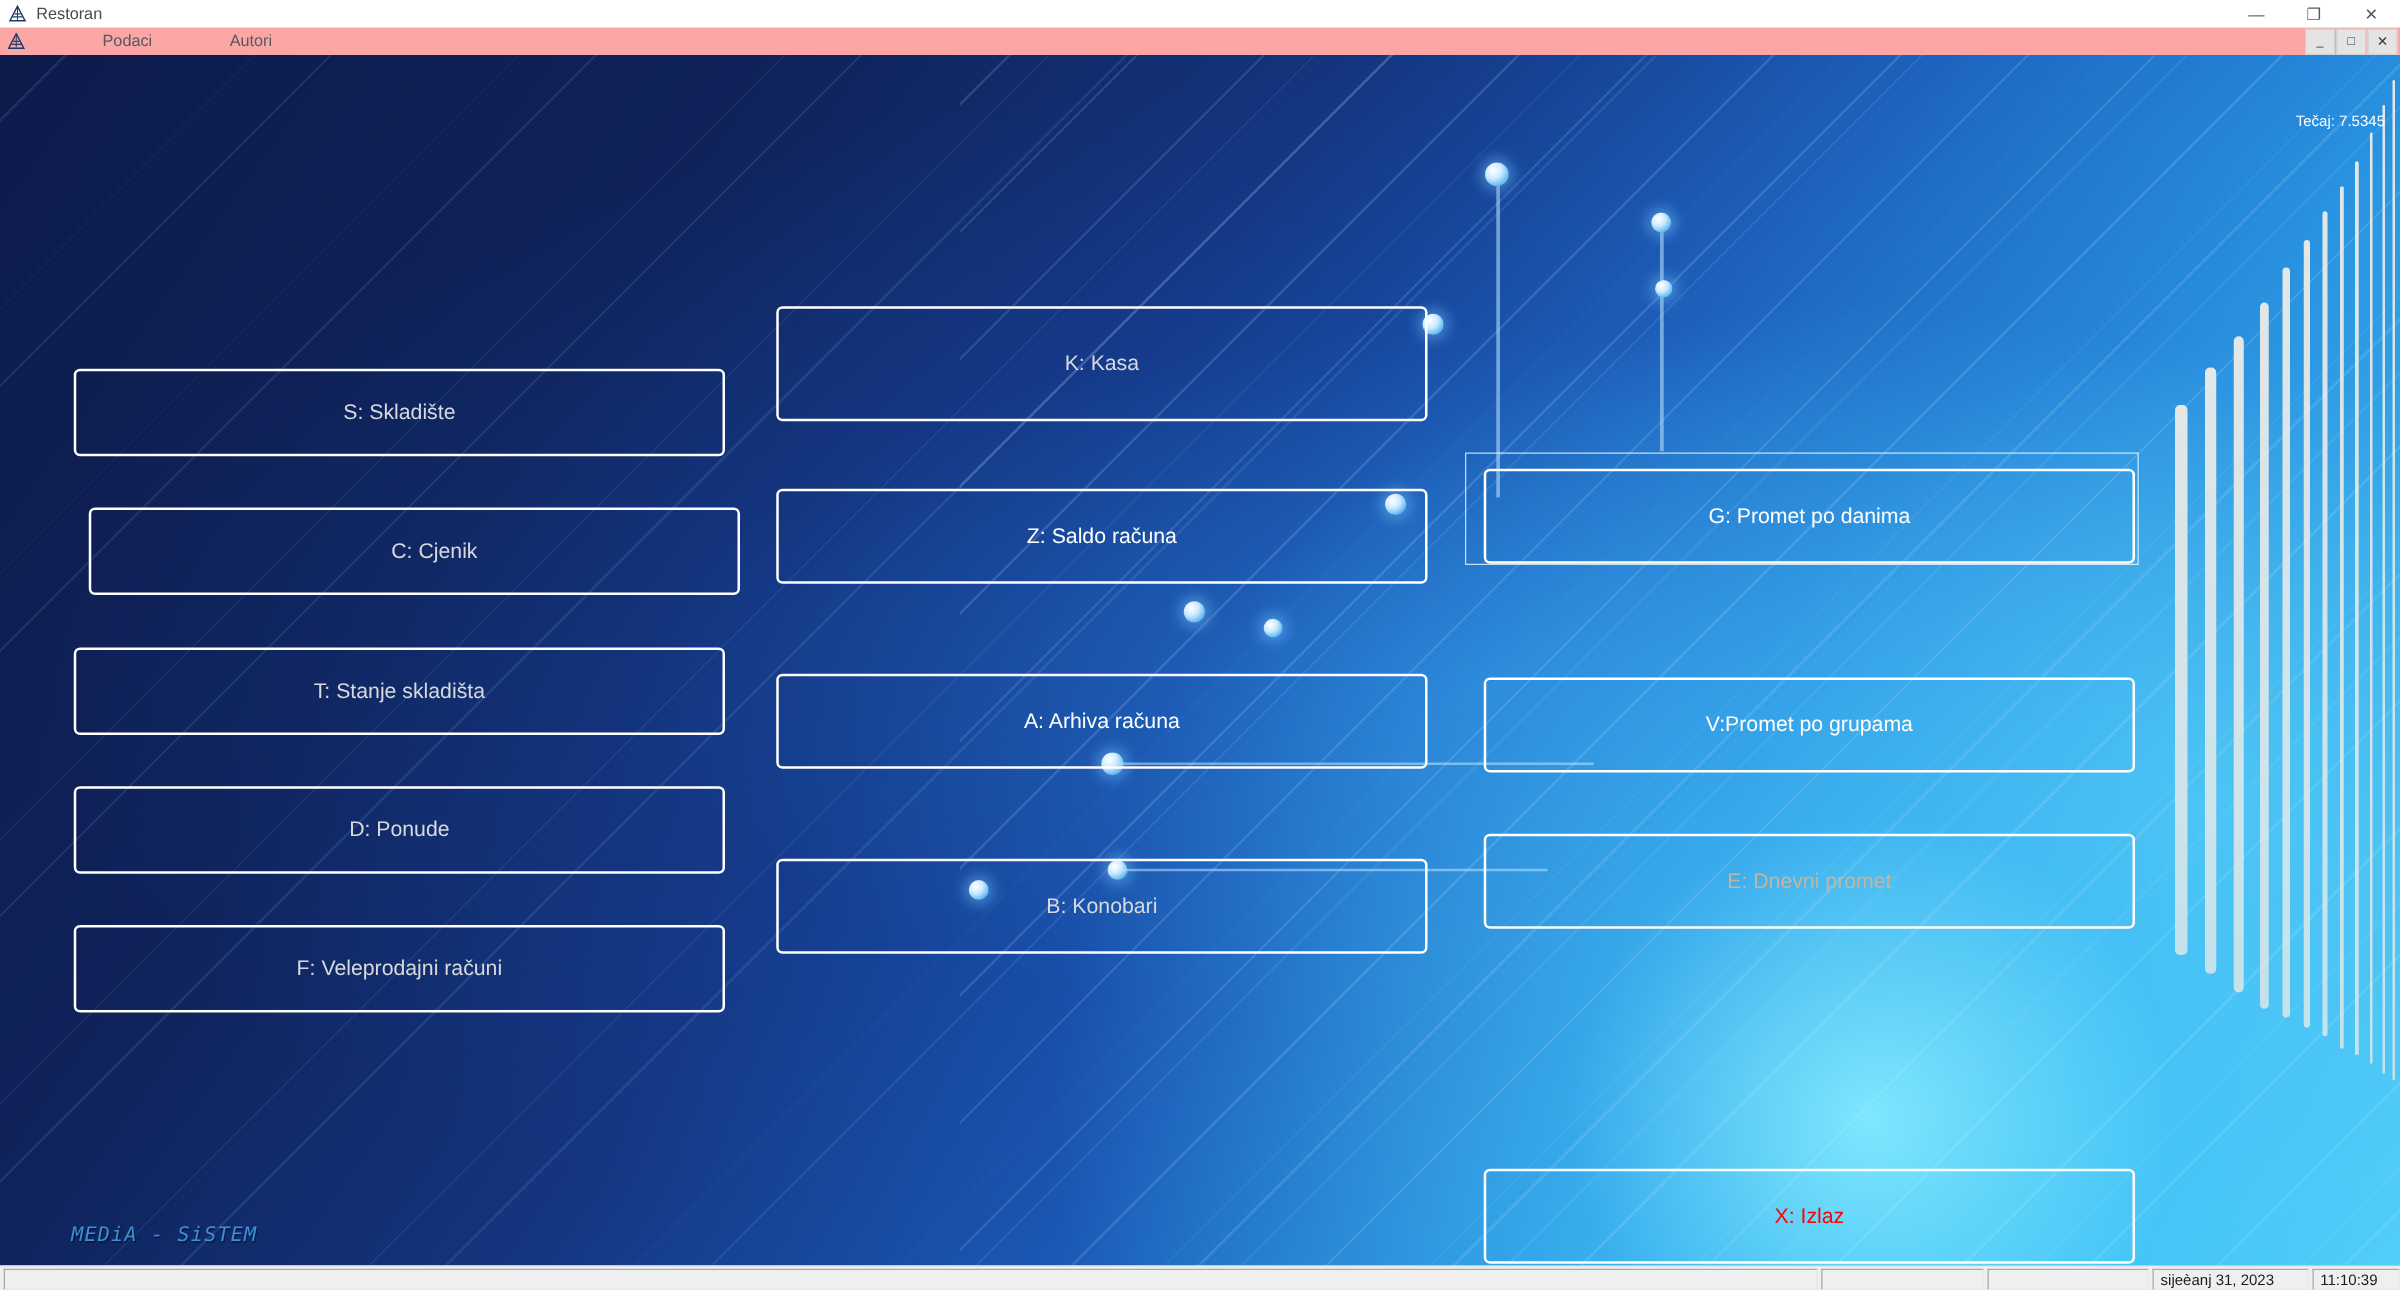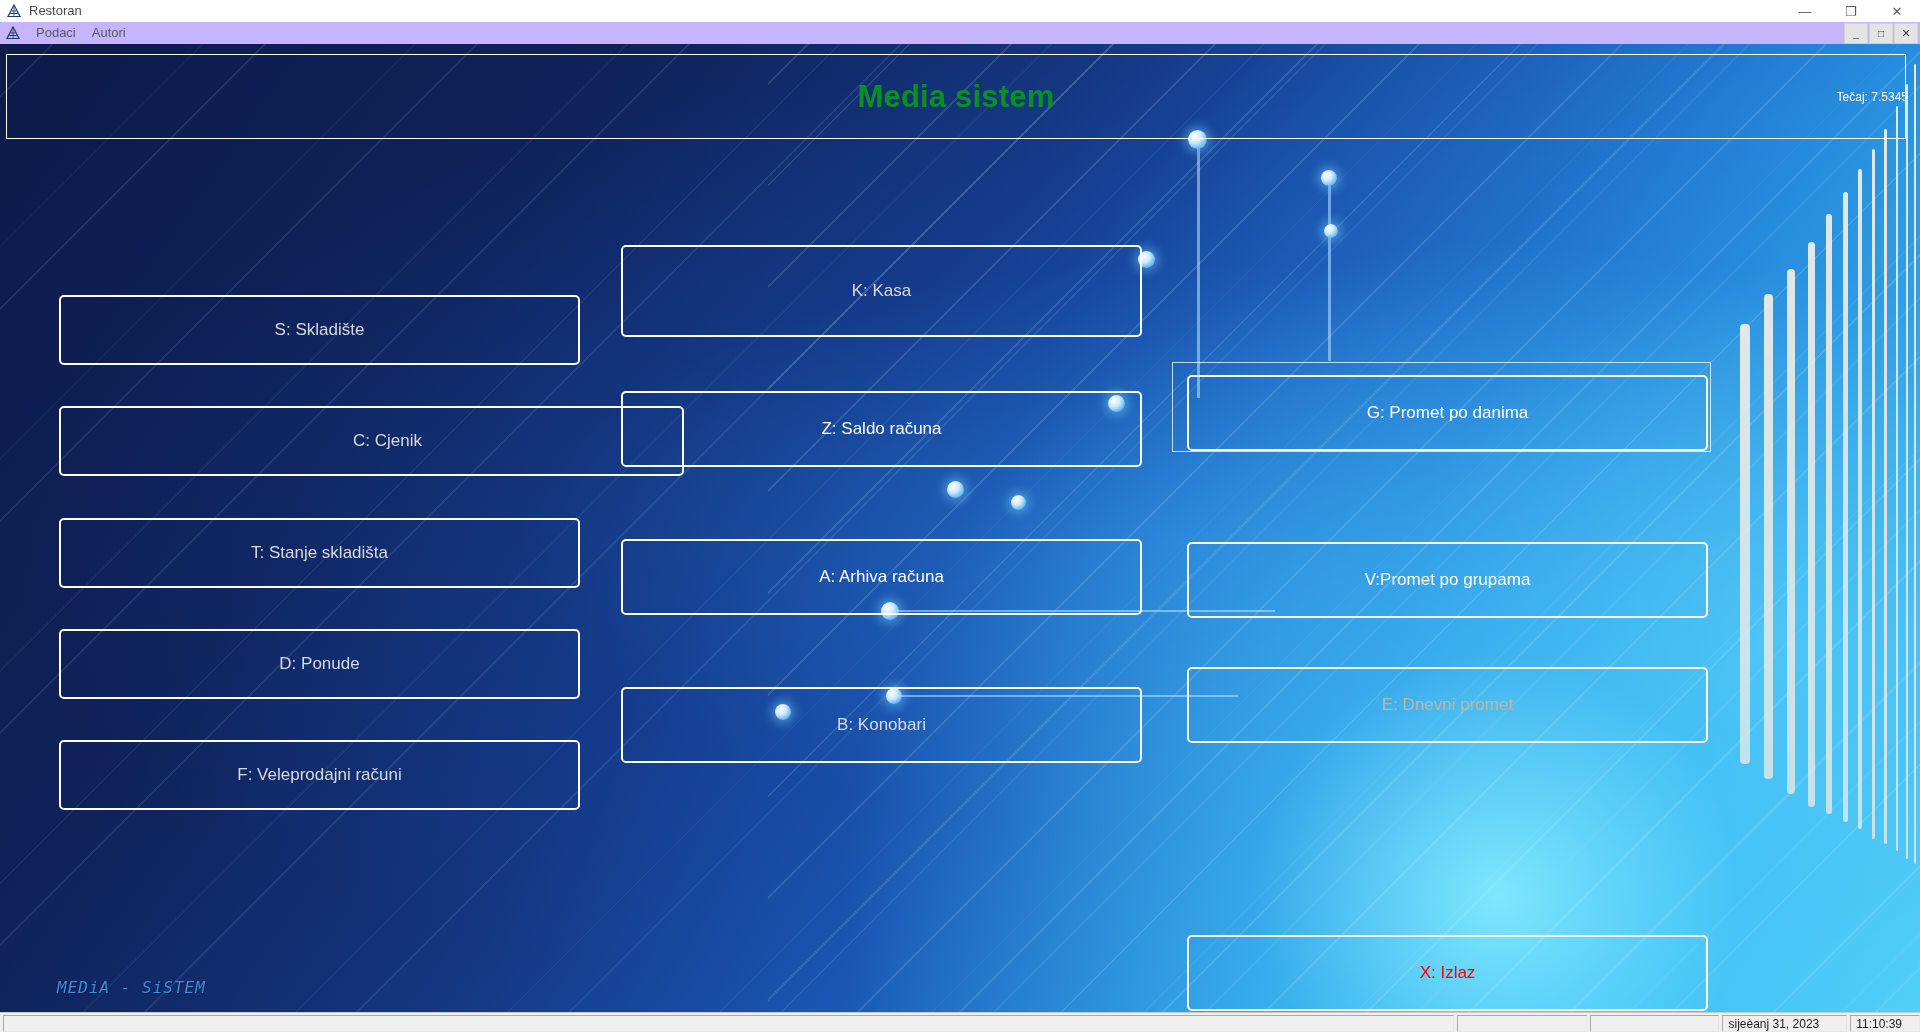--- a/index.html
+++ b/index.html
@@ -30,23 +30,24 @@
   .winbtns-outer {
     position:absolute; right:0; top:0; height:22px; display:flex; align-items:center;
   }
   .winbtn-o {
     width:46px; height:22px; display:flex; align-items:center; justify-content:center;
     color:#5a5a5a; font-size:13px;
   }
 
   #menubar {
     position:absolute; left:0; top:22px; width:1920px; height:22px;
-    background:#c4b5fd;
+    background:#fca5a5;
     display:flex; align-items:center;
     border-bottom:1px solid #dcdcdc;
+    gap:46px;
   }
   #menubar .mb-icon { margin-left:6px; margin-right:10px; display:flex; }
   #menubar .mi {
     font-size:13px; color:#555a60; padding:1px 10px 2px 6px;
     line-height:20px;
   }
   .winbtns-inner {
     position:absolute; right:2px; top:1px; height:20px; display:flex; align-items:center; gap:1px;
   }
   .winbtn-i {
@@ -244,28 +245,25 @@
     <div class="node" style="left:1138px; top:207px; width:17px; height:17px;"></div>
     <div class="node" style="left:1108px; top:351px; width:17px; height:17px;"></div>
     <div class="node" style="left:947px;  top:437px; width:17px; height:17px;"></div>
     <div class="node" style="left:1011px; top:451px; width:15px; height:15px;"></div>
     <div class="node" style="left:881px;  top:558px; width:18px; height:18px;"></div>
     <div class="node" style="left:886px;  top:644px; width:16px; height:16px;"></div>
     <div class="node" style="left:775px;  top:660px; width:16px; height:16px;"></div>
     <div class="wire" style="left:895px; top:566px; width:380px; height:2px;"></div>
     <div class="wire" style="left:898px; top:651px; width:340px; height:2px;"></div>
 
-    <div id="header-panel">
-      <span id="app-title">Media sistem</span>
-    </div>
 
     <div id="rate">Tečaj: 7.5345</div>
 
     <div class="menu-btn" style="left:59px; top:251px; width:521px; height:70px;">S: Skladište</div>
-    <div class="menu-btn" style="left:59px; top:362px; width:625px; height:70px;padding-left:32px;">C: Cjenik</div>
+    <div class="menu-btn" style="left:71px; top:362px; width:521px; height:70px;padding-left:32px;">C: Cjenik</div>
     <div class="menu-btn" style="left:59px; top:474px; width:521px; height:70px;">T: Stanje skladišta</div>
     <div class="menu-btn" style="left:59px; top:585px; width:521px; height:70px;">D: Ponude</div>
     <div class="menu-btn" style="left:59px; top:696px; width:521px; height:70px;">F: Veleprodajni računi</div>
 
     <div class="menu-btn" style="left:621px; top:201px; width:521px; height:92px;">K: Kasa</div>
     <div class="menu-btn bright" style="left:621px; top:347px; width:521px; height:76px;">Z: Saldo računa</div>
     <div class="menu-btn" style="left:621px; top:643px; width:521px; height:76px;">B: Konobari</div>
     <div class="menu-btn bright" style="left:621px; top:495px; width:521px; height:76px;">A: Arhiva računa</div>
 
     <div class="focus-ring" style="left:1172px; top:318px; width:539px; height:90px;"></div>

